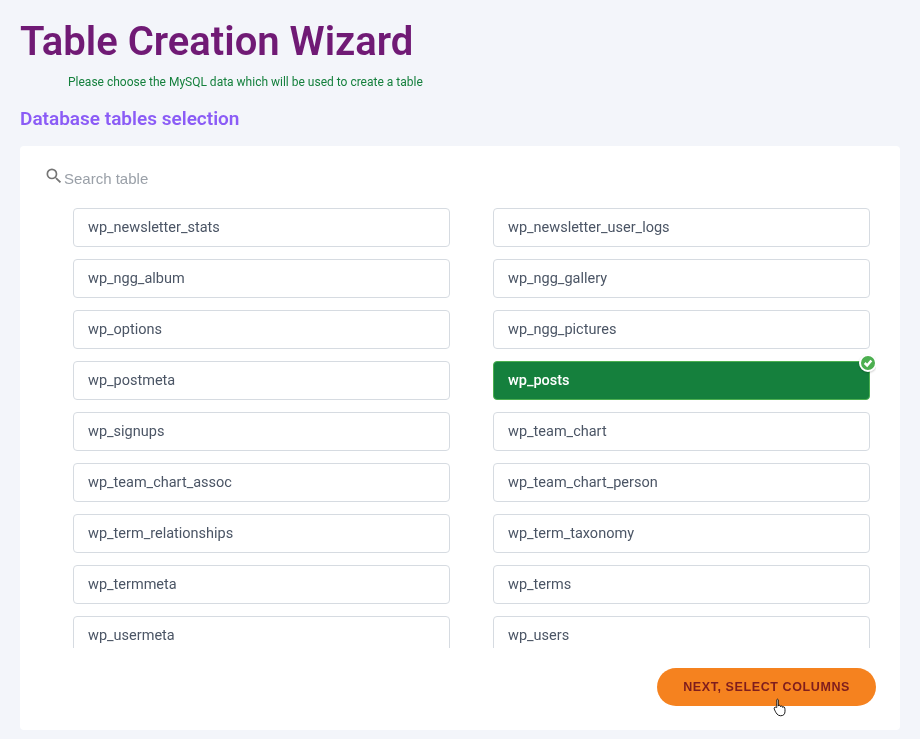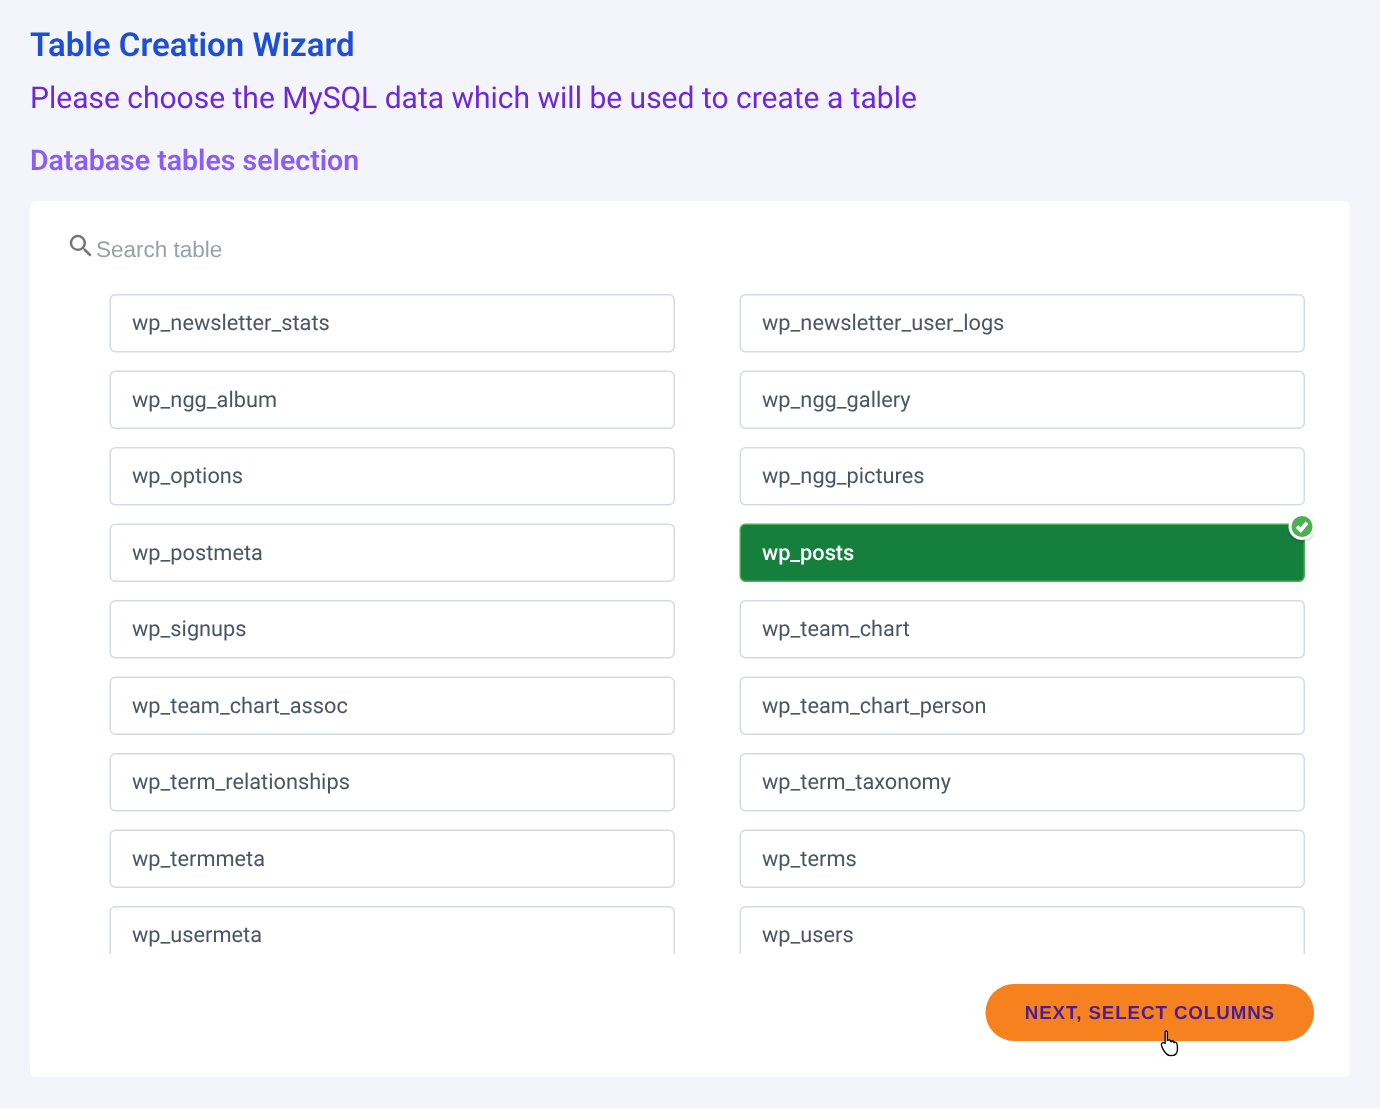--- a/index.html
+++ b/index.html
@@ -8,29 +8,30 @@
       background: #f3f5fa;
       width: 920px;
       height: 739px;
       overflow: hidden;
       color: #333b4a;
     }
     .page {
       padding: 18px 20px 0 20px;
     }
     h1.title {
-      font-size: 22px;
+      font-size: 40px;
       font-weight: 600;
-      color: #1d4ed8;
+      color: #701a75;
       margin-bottom: 10px;
     }
     p.subtitle {
-      font-size: 20px;
-      color: #6d28d9;
+      font-size: 12px;
+      color: #15803d;
       margin-bottom: 18px;
+      margin-left: 48px;
     }
     h2.section-title {
       font-size: 19px;
       font-weight: 600;
       color: #8b5cf6;
       margin-bottom: 16px;
     }
     .panel {
       background: #ffffff;
       border-radius: 4px;
@@ -115,21 +116,21 @@
       fill: none;
     }
     .footer-row {
       display: flex;
       justify-content: flex-end;
       margin-top: 20px;
       position: relative;
     }
     .next-btn {
       background: #f5821f;
-      color: #4c1d95;
+      color: #7f1d1d;
       border: none;
       border-radius: 22px;
       padding: 12px 26px;
       font-size: 12.5px;
       letter-spacing: 0.6px;
       font-weight: 600;
       cursor: pointer;
     }
     .cursor {
       position: absolute;

